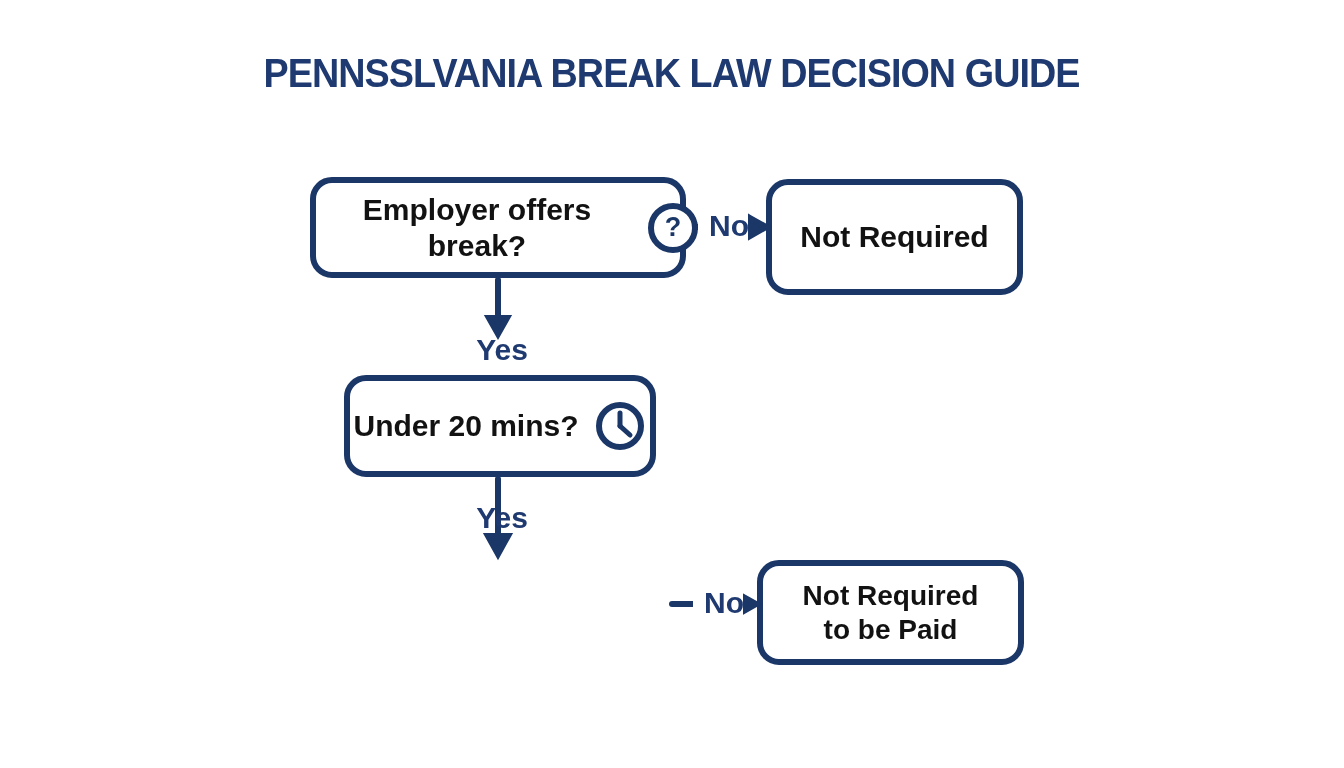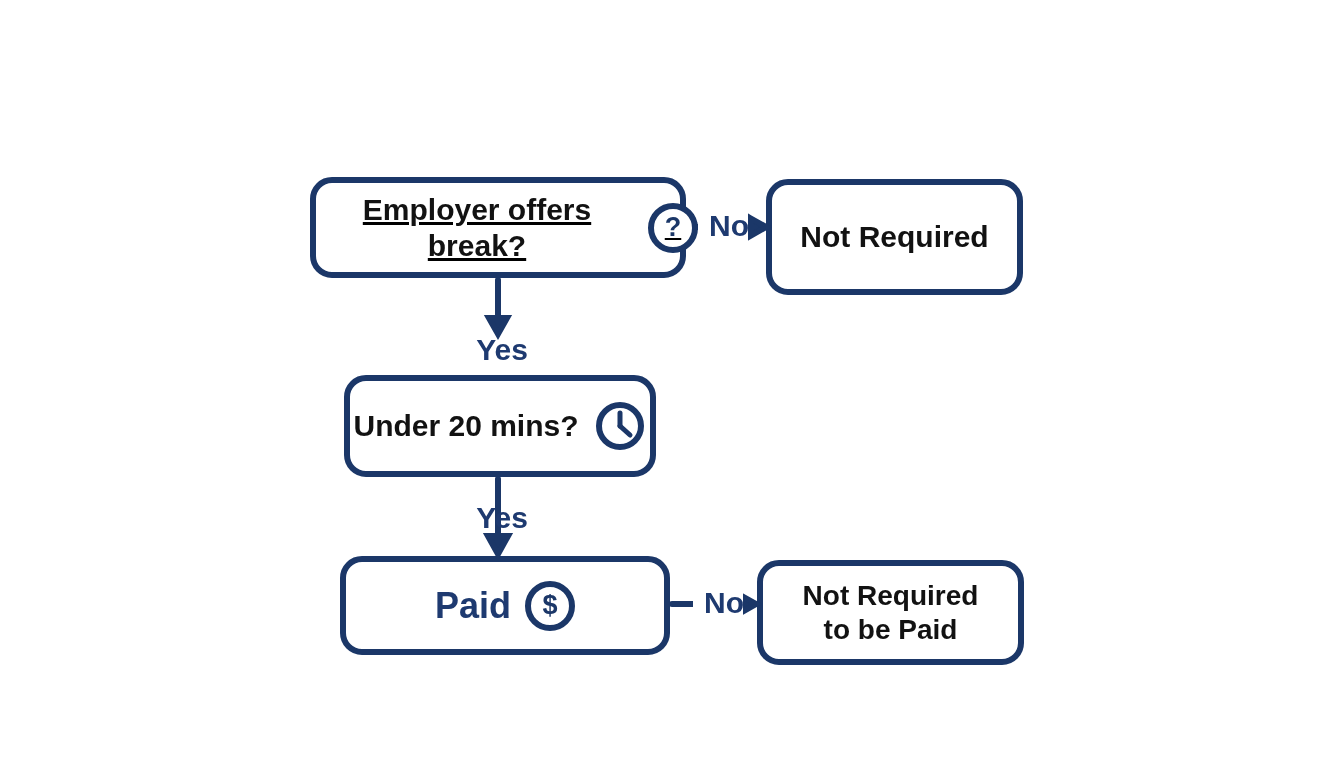--- a/index.html
+++ b/index.html
@@ -21,21 +21,21 @@
 
   .node{
     position:absolute;background:#fff;
     border:6px solid var(--navy);border-radius:22px;
     display:flex;align-items:center;justify-content:center;
     gap:14px;
   }
   .node-label{color:var(--ink);font-weight:bold;font-size:30px;line-height:1.2;text-align:center;}
   .node-label.navy{color:var(--navy-text);font-size:36px;}
 
-  .box-q1{left:310px;top:177px;width:376px;height:101px;gap:10px;text-decoration:underline;}
+  .box-q1{left:310px;top:177px;width:376px;height:101px;gap:10px;}
   .box-q1 .node-label{font-size:30px;}
   .box-not-required{left:766px;top:179px;width:257px;height:116px;}
   .box-q2{left:344px;top:375px;width:312px;height:102px;}
   .box-paid{left:340px;top:556px;width:330px;height:99px;}
   .box-nrp{left:757px;top:560px;width:267px;height:105px;padding:0 30px;}
   .box-nrp .node-label{font-size:28px;}
 
   .icon-circle{
     flex:0 0 auto;width:50px;height:50px;border:6px solid var(--navy);
     border-radius:50%;background:#fff;display:flex;align-items:center;justify-content:center;
@@ -54,20 +54,21 @@
   .lbl-no1{left:698px;top:209px;width:50px;}
   .lbl-yes1{left:468px;top:333px;width:68px;}
   .lbl-yes2{left:468px;top:501px;width:68px;}
   .lbl-no2{left:693px;top:586px;width:50px;}
 </style>
 </head>
 <body>
 
 <div class="canvas">
 
+  <h1 class="page-title"><span class="squeeze">PENNSSLVANIA BREAK LAW DECISION GUIDE</span></h1>
 
   <svg class="arrows" viewBox="0 0 1344 768" xmlns="http://www.w3.org/2000/svg">
     <g stroke="#1b3768" stroke-width="6" fill="#1b3768" stroke-linecap="round">
 
       <line x1="688" y1="227" x2="750" y2="227"></line>
       <polygon points="750,218 766,227 750,236"></polygon>
 
       <line x1="498" y1="280" x2="498" y2="318"></line>
       <polygon points="489,318 498,334 507,318"></polygon>
 
@@ -92,26 +93,20 @@
 
   <div class="node box-q2">
     <span class="node-label">Under 20 mins?</span>
     <svg class="clock-svg" width="54" height="54" viewBox="0 0 54 54" xmlns="http://www.w3.org/2000/svg">
       <circle cx="27" cy="27" r="21" fill="none" stroke="#1b3768" stroke-width="6"></circle>
       <line x1="27" y1="27" x2="27" y2="14" stroke="#1b3768" stroke-width="5" stroke-linecap="round"></line>
       <line x1="27" y1="27" x2="37" y2="36" stroke="#1b3768" stroke-width="5" stroke-linecap="round"></line>
     </svg>
   </div>
 
-  <div class="node box-paid">
-    <span class="node-label navy">Paid</span>
-    <span class="icon-circle">
-        <span>$</span>
-      </span>
-  </div>
 
   <div class="node box-nrp">
     <span class="node-label">Not Required to be Paid</span>
   </div>
 
   <div class="edge-label bg lbl-no1">No</div>
   <div class="edge-label lbl-yes1">Yes</div>
   <div class="edge-label lbl-yes2">Yes</div>
   <div class="edge-label bg lbl-no2">No</div>
 

